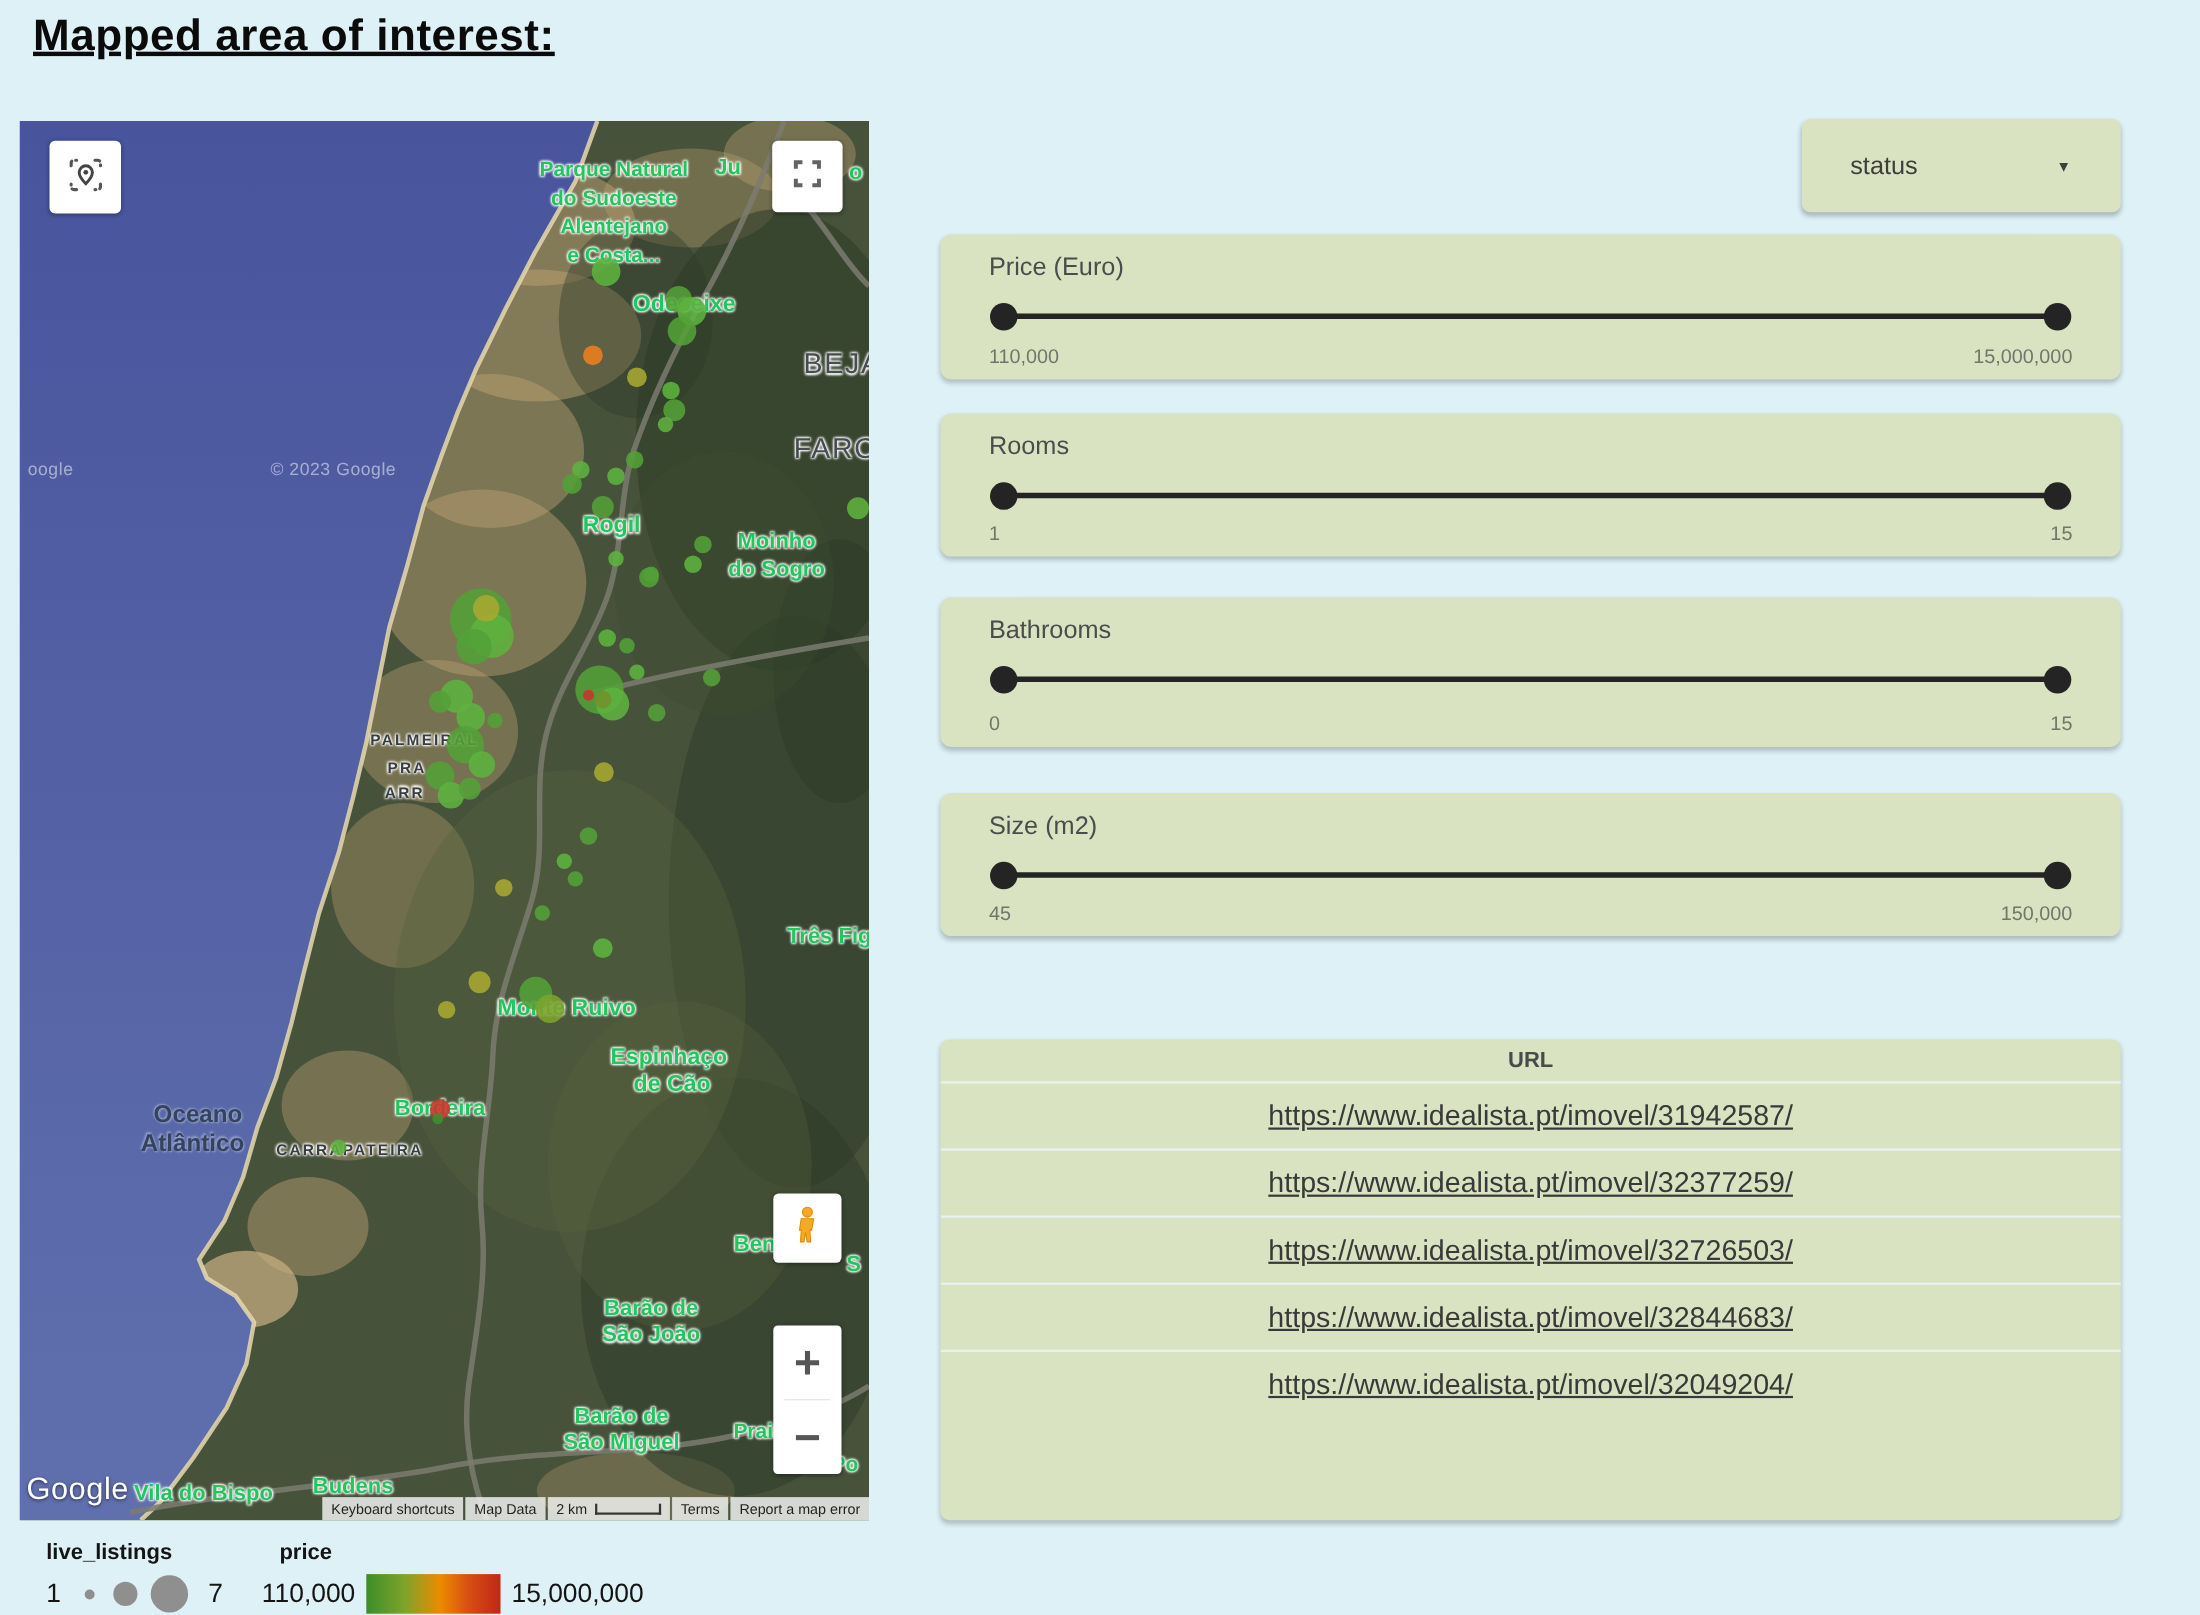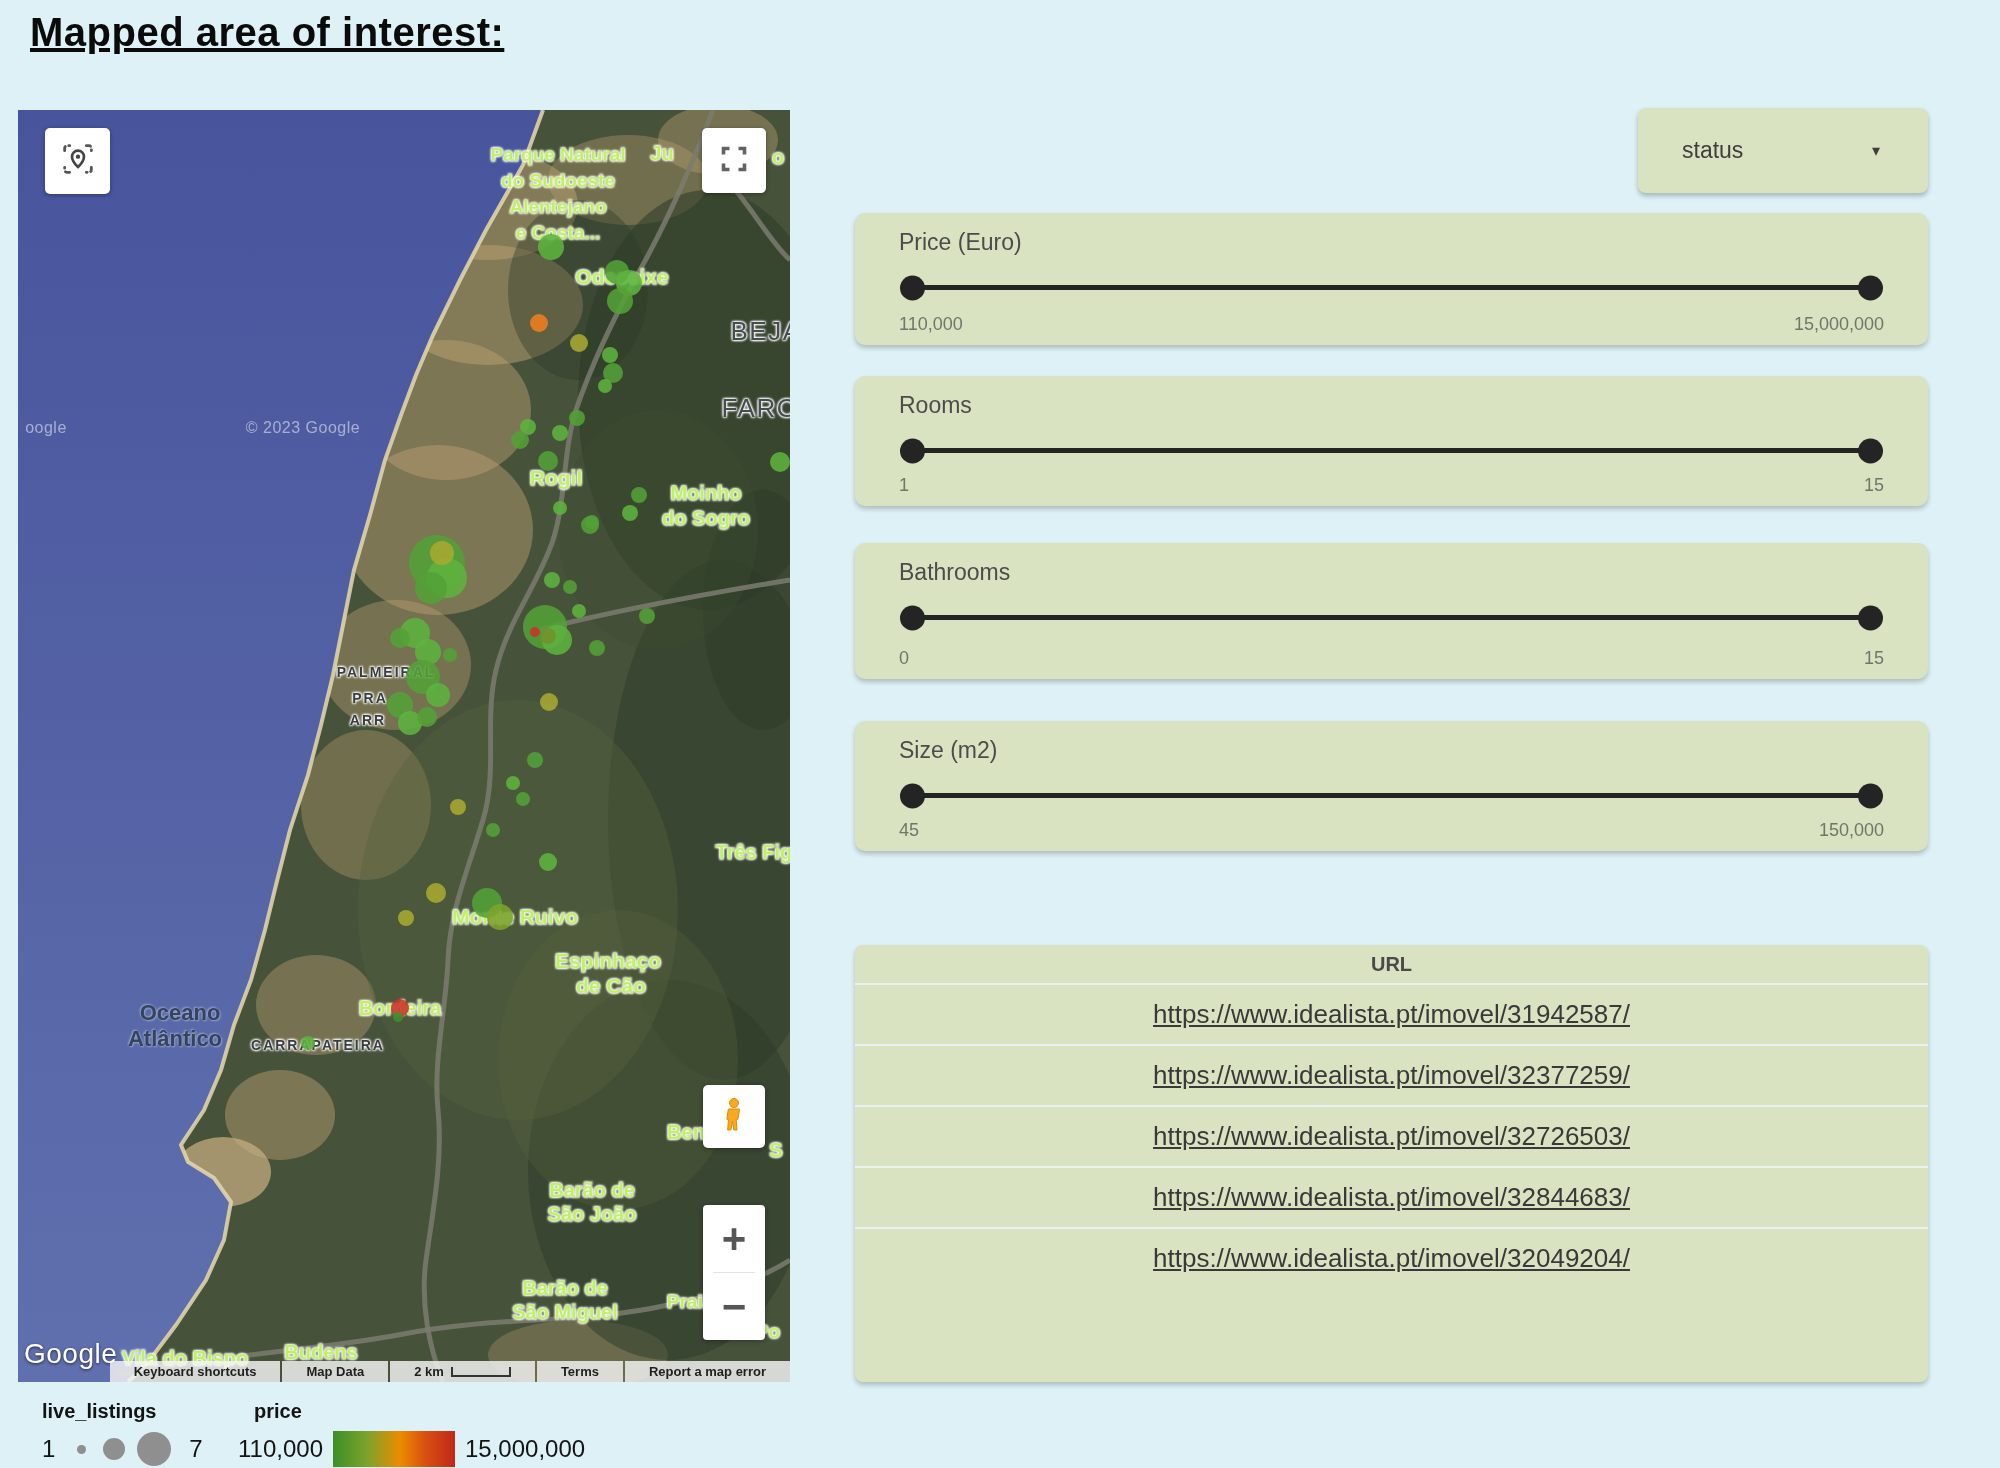--- a/index.html
+++ b/index.html
@@ -7,21 +7,21 @@
 
   
   #page-title{position:absolute;left:30px;top:10px;font-size:40px;font-weight:700;
     text-decoration:underline;color:#0b0b0b;letter-spacing:.5px;}
 
   
   #map{position:absolute;left:18px;top:110px;width:772px;height:1272px;overflow:hidden;
     background:#47523b;}
   #map svg.base{position:absolute;left:0;top:0;}
   #map-labels,#map-markers{position:absolute;left:0;top:0;width:100%;height:100%;}
-  .lbl{position:absolute;transform:translate(-50%,-50%);font-weight:700;color:#bef264;
+  .lbl{position:absolute;transform:translate(-50%,-50%);font-weight:700;color:#22c55e;
     white-space:nowrap;
     text-shadow:-1px -1px 2px rgba(255,255,255,.85),1px -1px 2px rgba(255,255,255,.85),
                 -1px 1px 2px rgba(255,255,255,.85),1px 1px 2px rgba(255,255,255,.85);}
   .lbl.big{font-weight:400;color:#474c52;letter-spacing:1.5px;}
   .lbl.caps{letter-spacing:2px;color:#3a3e42;}
   .lbl.water{color:#36435e;
     text-shadow:-1px -1px 2px rgba(165,180,215,.8),1px 1px 2px rgba(165,180,215,.8);}
   .lbl.wm{font-weight:400;color:rgba(238,242,250,.55);text-shadow:none;letter-spacing:.5px;}
   .marker{position:absolute;border-radius:50%;opacity:.88;}
 
@@ -34,22 +34,22 @@
   #zoom-ctrl{position:absolute;left:685px;top:1095px;width:62px;height:135px;background:#fff;
     border-radius:4px;box-shadow:0 1px 4px rgba(0,0,0,.35);display:flex;flex-direction:column;}
   .zoom-btn{flex:1;display:flex;align-items:center;justify-content:center;font-size:42px;
     color:#565656;cursor:pointer;font-weight:700;line-height:1;}
   #zoom-divider{height:1px;background:#e3e3e3;margin:0 10px;}
 
   #g-logo{position:absolute;left:6px;bottom:12px;color:#fff;font-size:28px;font-weight:500;
     letter-spacing:.5px;text-shadow:0 1px 3px rgba(0,0,0,.65);}
   #map-footer{position:absolute;right:0;bottom:0;display:flex;align-items:flex-end;
     font-size:13px;color:#1f1f1f;}
-  .mf-item{background:rgba(245,245,245,.82);padding:3px 24px;margin-left:2px;white-space:nowrap;
-    display:flex;align-items:center;font-weight:bold;}
+  .mf-item{background:rgba(245,245,245,.82);padding:3px 8px;margin-left:2px;white-space:nowrap;
+    display:flex;align-items:center;}
   .scale-bracket{display:inline-block;width:56px;height:8px;border-left:2px solid #333;
     border-right:2px solid #333;border-bottom:2px solid #333;margin-left:7px;}
 
   
   #status-box{position:absolute;left:1638px;top:108px;width:290px;height:85px;background:#d9e2c1;
     border-radius:8px;box-shadow:0 3px 5px rgba(0,0,0,.25);display:flex;align-items:center;
     cursor:pointer;}
   #status-label{margin-left:44px;font-size:23px;color:#3e3e3e;flex:1;}
   #status-caret{margin-right:48px;font-size:16px;color:#3e3e3e;}
 

